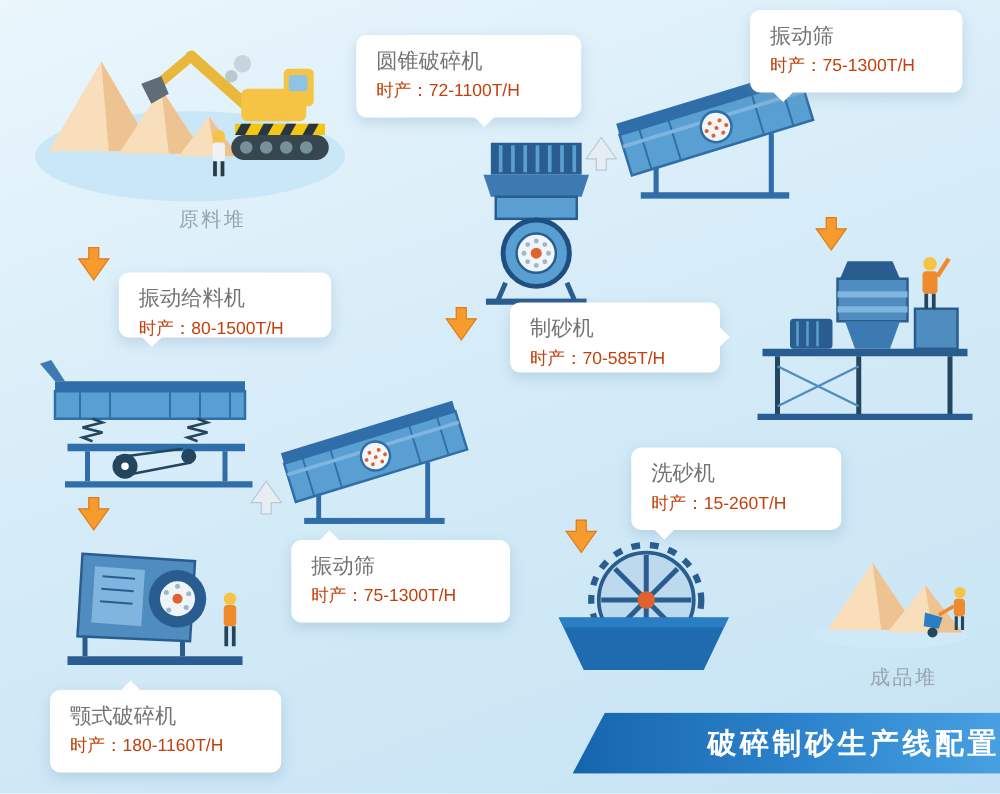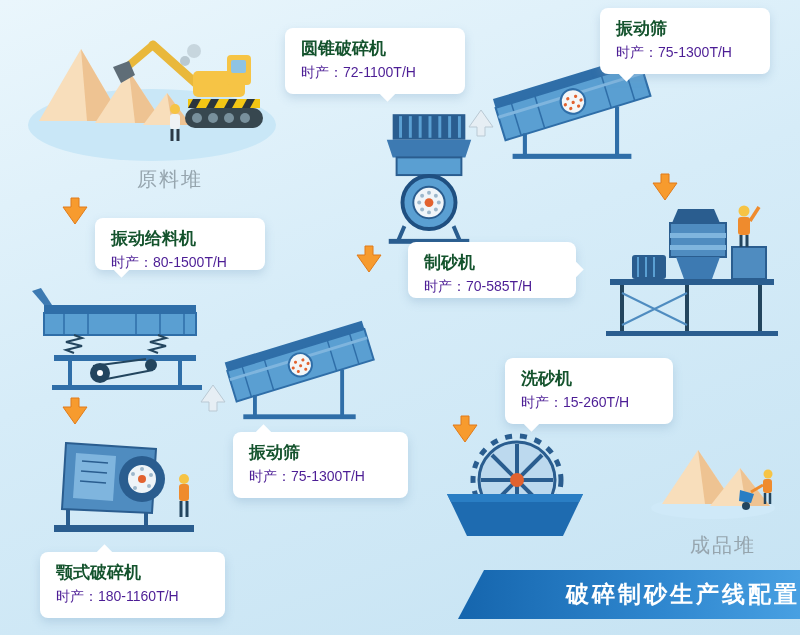--- a/index.html
+++ b/index.html
@@ -4,30 +4,30 @@
 <style>
   html,body{margin:0;padding:0;}
   body{font-family:"Liberation Sans", sans-serif;}
   .stage{
     position:relative;width:800px;height:635px;overflow:hidden;
     background:linear-gradient(160deg,#eaf6fc 0%,#d6ecf8 45%,#c6e3f3 100%);
   }
   .illus{position:absolute;margin:0;padding:0;}
   .illus svg{display:block;width:100%;height:100%;}
   .site-label{
-    position:absolute;color:#96a5ae;font-size:20px;letter-spacing:2px;
+    position:absolute;color:#96a5ae;font-size:16px;letter-spacing:2px;
     text-align:center;
   }
   .card{
     position:absolute;background:#fff;border-radius:8px;
     box-shadow:0 4px 10px rgba(110,150,185,.28);
     padding:10px 16px;box-sizing:border-box;z-index:5;
   }
-  .card-title{font-size:17px;font-weight:bold;color:#14532d;line-height:1.25;}
-  .card-sub{font-size:14px;color:#4c1d95;margin-top:5px;line-height:1.2;}
+  .card-title{font-size:17px;font-weight:normal;color:#737373;line-height:1.25;}
+  .card-sub{font-size:14px;color:#c2410c;margin-top:5px;line-height:1.2;}
   .tail{position:absolute;width:13px;height:13px;background:#fff;transform:rotate(45deg);z-index:-1;}
   .tail-b{bottom:-5px;}
   .tail-t{top:-5px;}
   .tail-r{right:-5px;top:50%;margin-top:-7px;}
   .arrow{position:absolute;z-index:4;}
   .arrow svg{display:block;}
   .banner{
     position:absolute;left:458px;top:570px;width:342px;height:49px;
     background:linear-gradient(90deg,#1565ad 0%,#2f87cf 60%,#48a0e2 100%);
     clip-path:polygon(26px 0,100% 0,100% 100%,0 100%);

